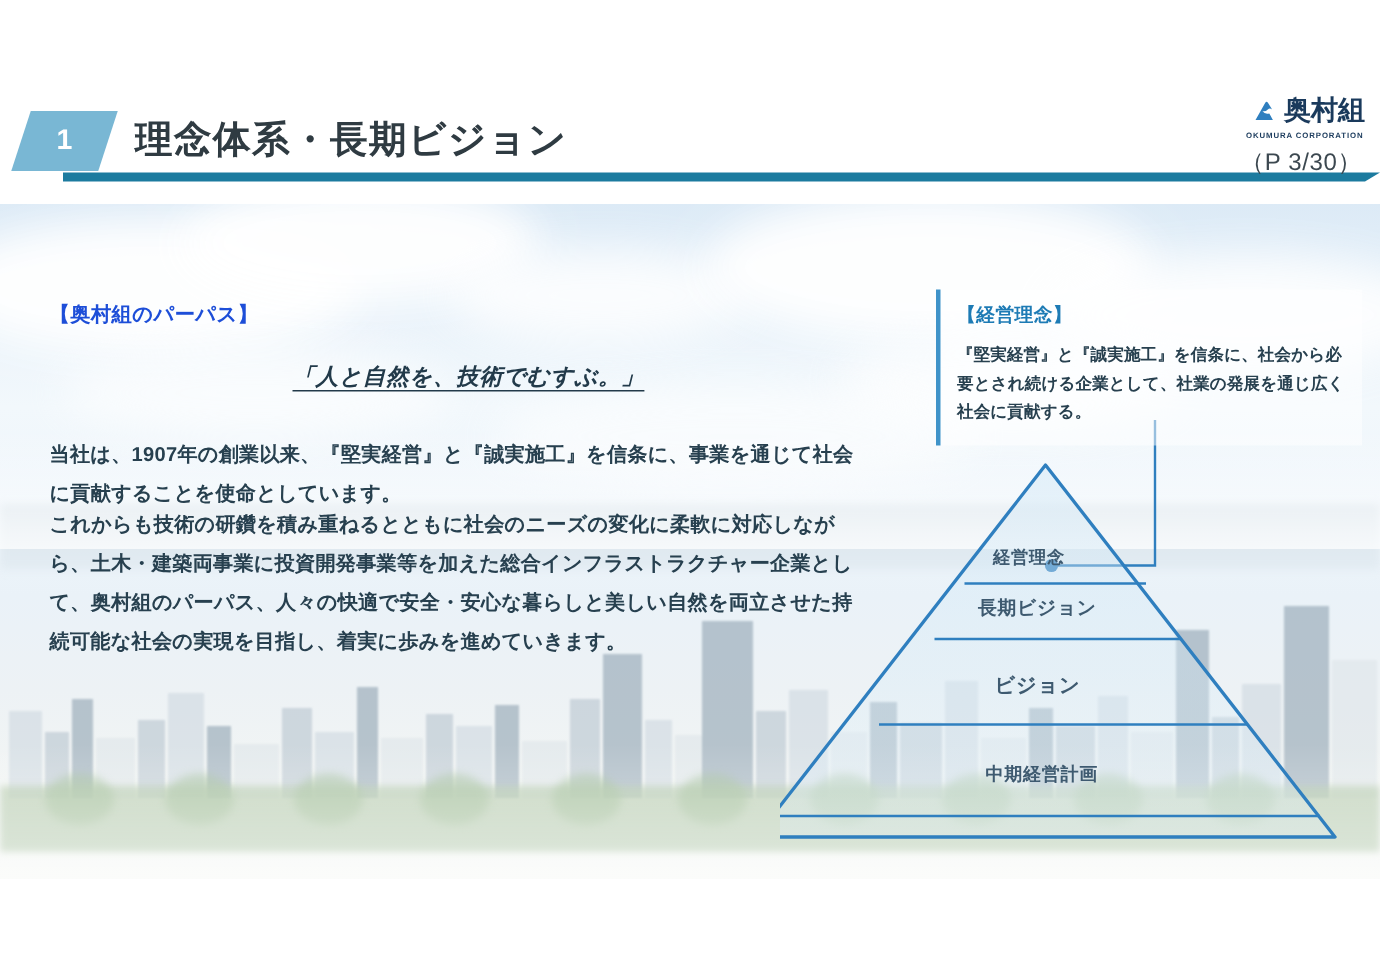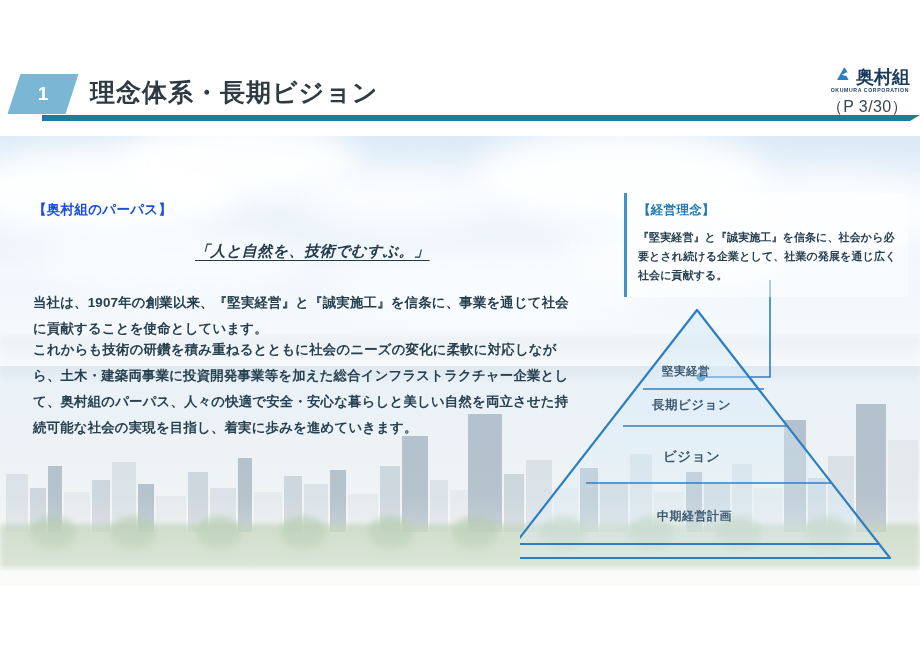--- a/index.html
+++ b/index.html
@@ -68,23 +68,24 @@
   }
 
   
   .logo-block {
     position: absolute;
     right: 10px; top: 66px;
     text-align: right;
   }
   .logo-row {
     display: flex;
-    align-items: flex-end;
+    align-items: flex-start;
     justify-content: flex-end;
     gap: 3px;
+    font-family: Liberation Mono, monospace;
   }
   .logo-mark { display: block; }
   .logo-name {
     font-size: 18px;
     font-weight: bold;
     color: #1a3a5c;
     letter-spacing: 0px;
     line-height: 1;
   }
   .logo-sub {
@@ -393,17 +394,17 @@
 
     <line x1="123" y1="89" x2="244" y2="89" stroke="#2f7fbf" stroke-width="1.6"></line>
 
     <line x1="103" y1="126" x2="267" y2="126" stroke="#2f7fbf" stroke-width="1.6"></line>
 
     <line x1="66" y1="183" x2="312" y2="183" stroke="#2f7fbf" stroke-width="1.6"></line>
 
     <line x1="-16" y1="244" x2="360" y2="244" stroke="#2f7fbf" stroke-width="1.8"></line>
   </svg>
 
-  <div class="pyr-label lbl-rinen">堅実経営</div>
+  <div class="pyr-label lbl-rinen">経営理念</div>
   <div class="pyr-label lbl-kihan">長期ビジョン</div>
   <div class="pyr-label lbl-vision">ビジョン</div>
   <div class="pyr-label lbl-chuki">中期経営計画</div>
 </div>
 
 </body></html>

